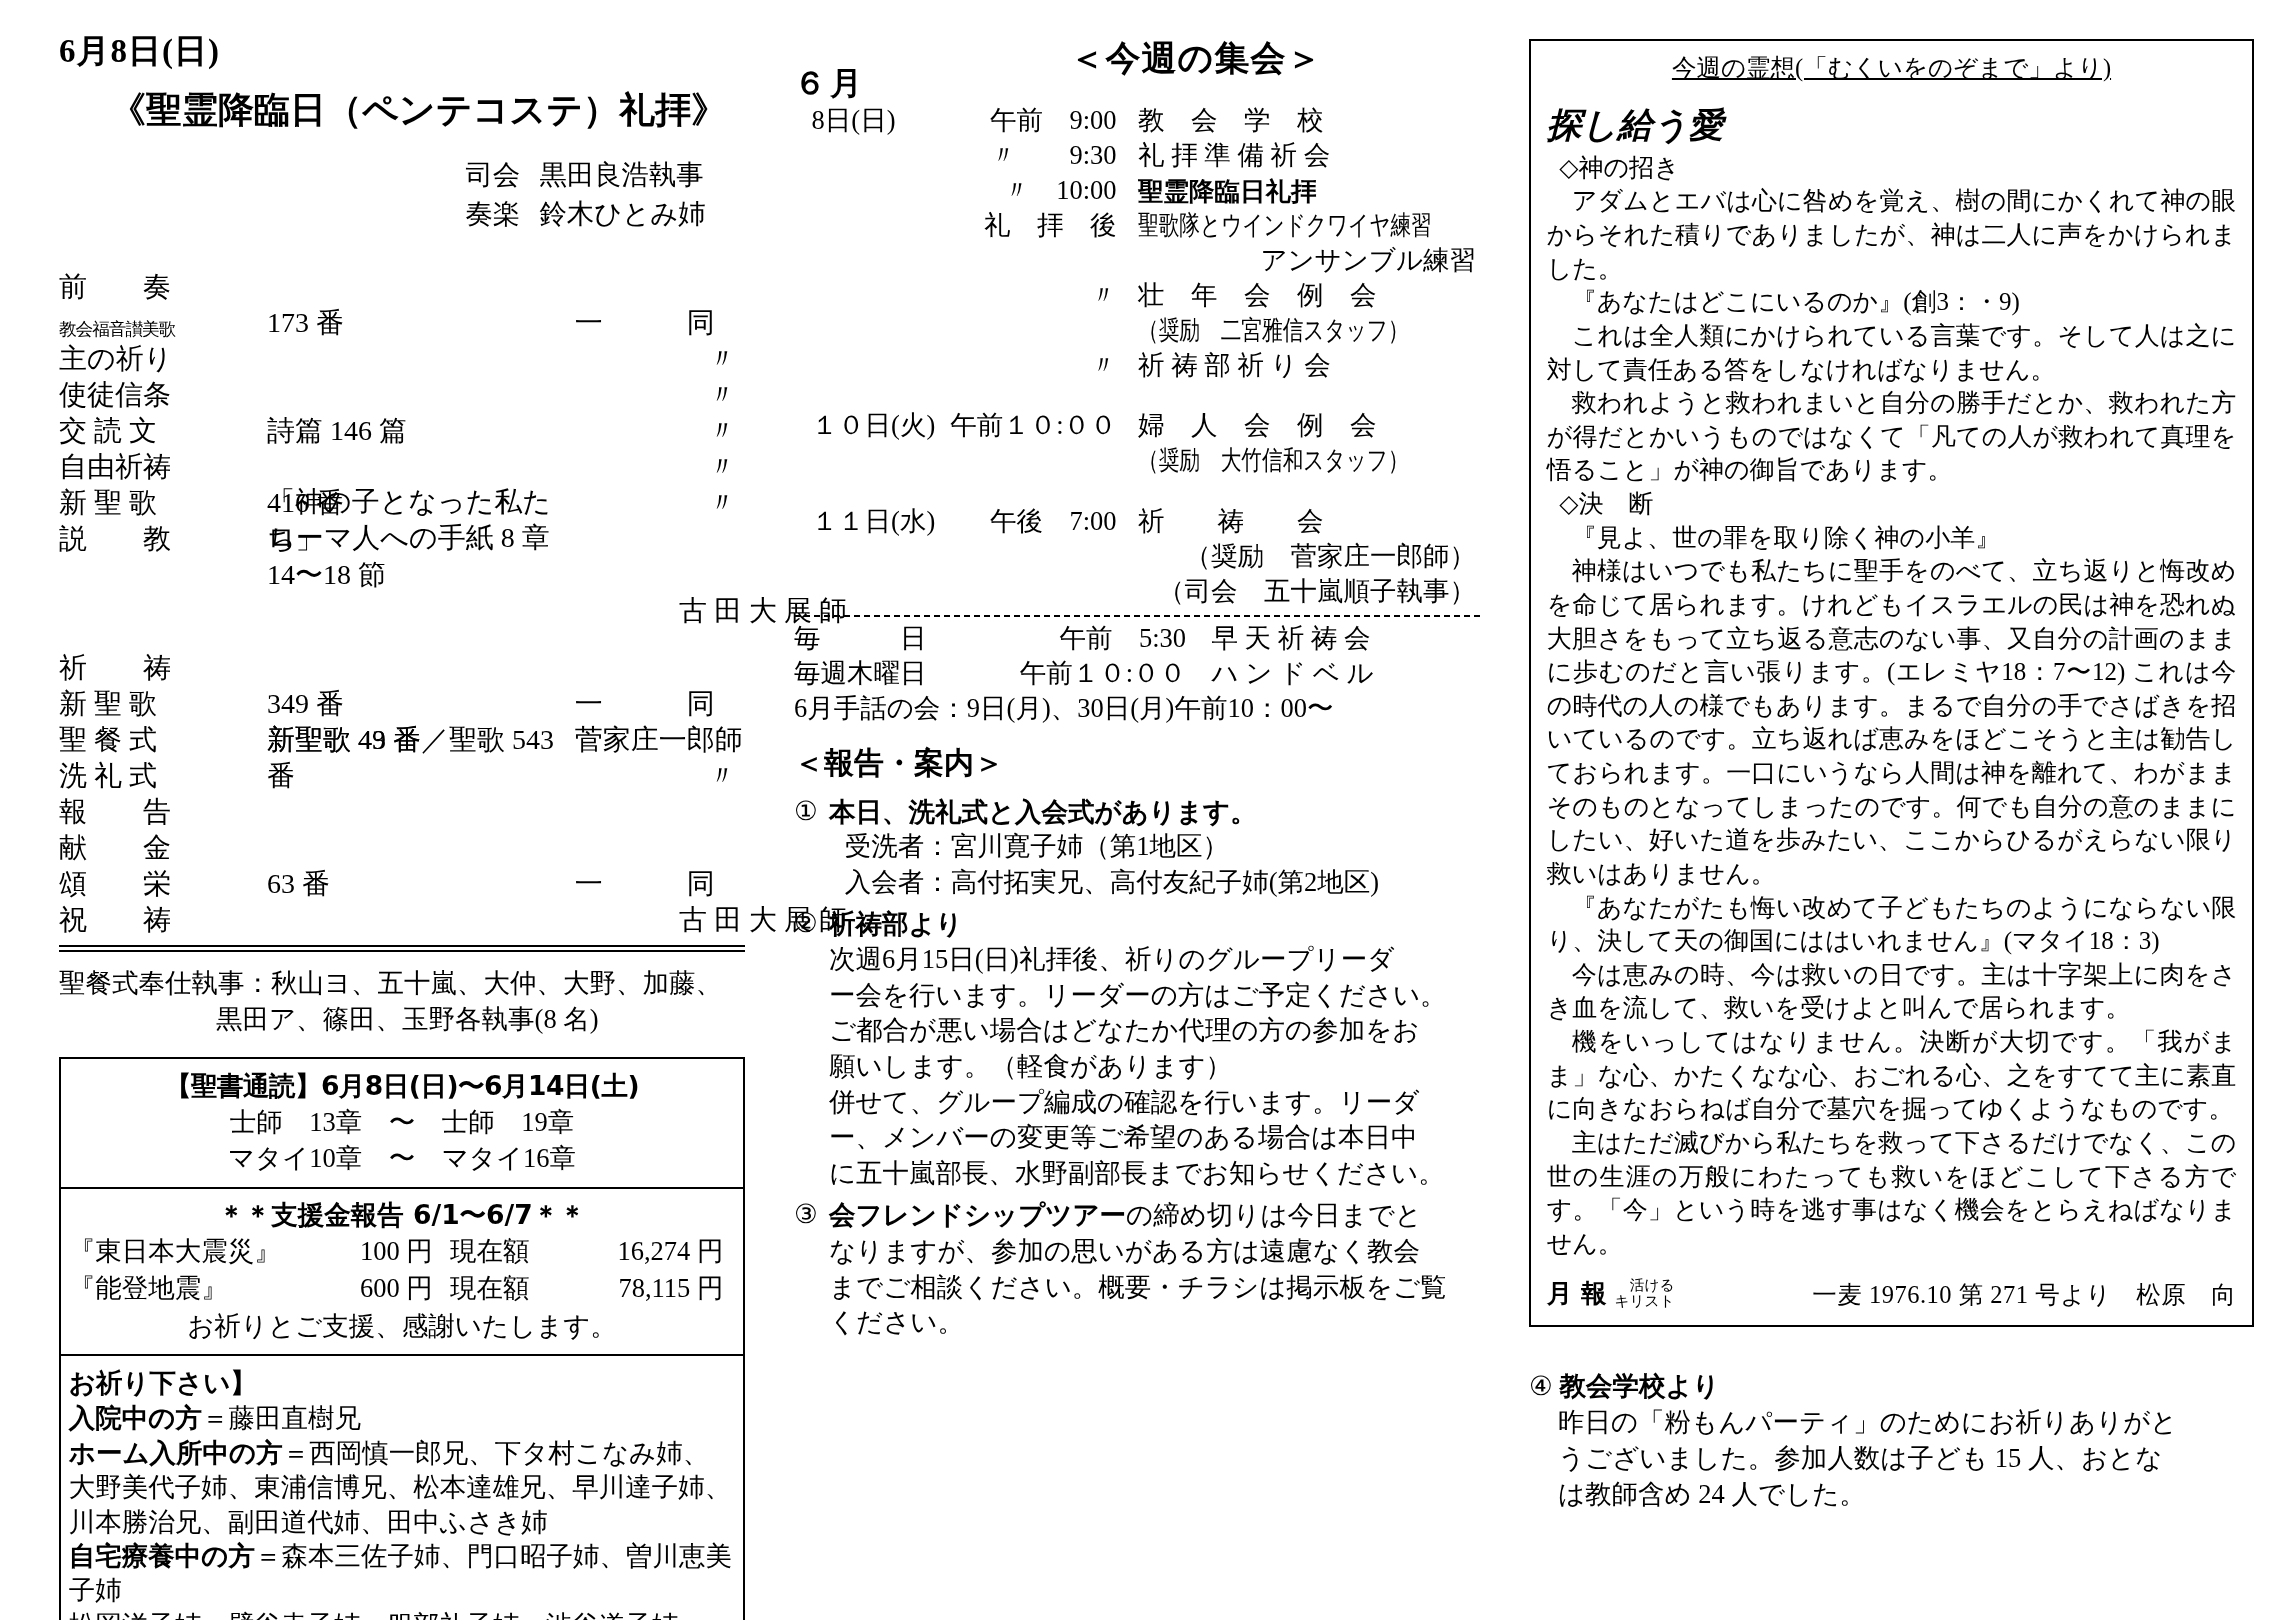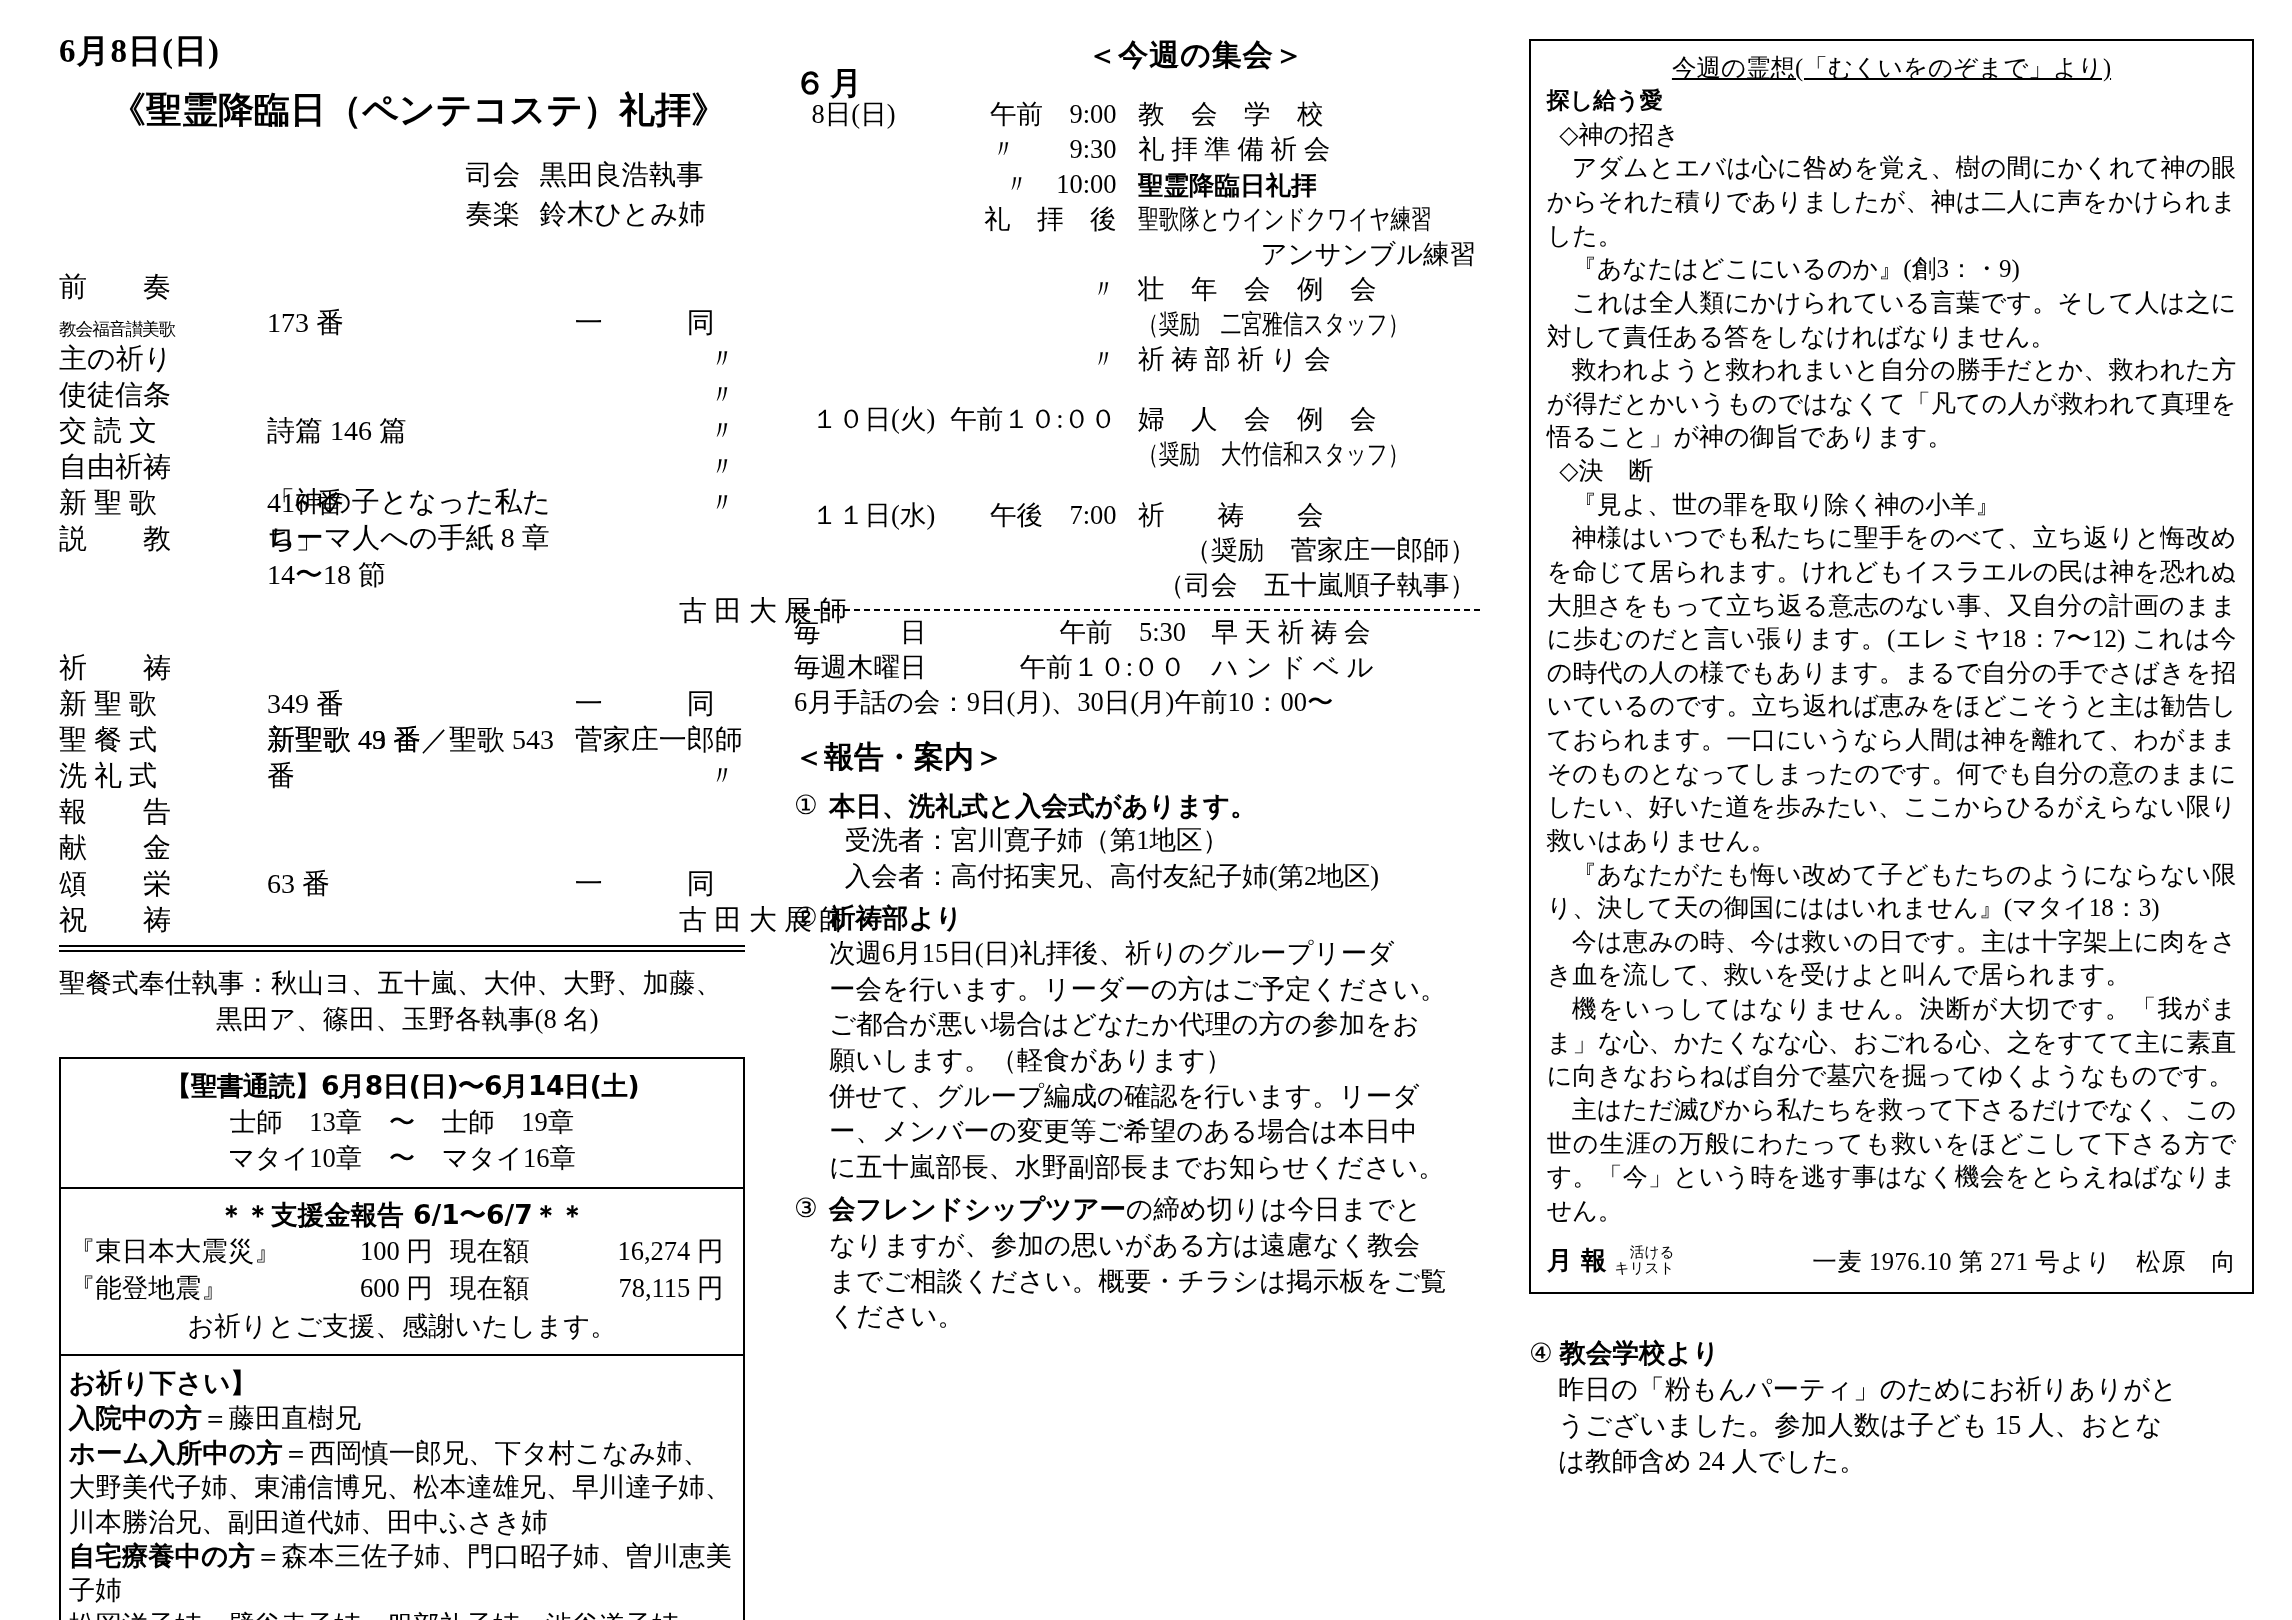--- a/index.html
+++ b/index.html
@@ -60,21 +60,21 @@
   .pray-head { font-size:26.5px; font-weight:bold;
                font-family:"DejaVu Sans","Liberation Sans",sans-serif;}
   .pray-line { font-size:26.5px; line-height:1.30; }
   .pray-line b { font-family:"DejaVu Sans","Liberation Sans",sans-serif; }
 
   
   #mid { left:794px; top:35px; width:686px; }
   .m-month { font-size:32px; font-weight:bold; letter-spacing:3.9px;
              font-family:"DejaVu Sans","Liberation Sans",sans-serif;
              position:absolute; left:0; top:27.4px;}
-  .m-head  { font-size:30px; font-weight:bold; text-align:center; margin-left:118px;
+  .m-head  { font-size:35px; font-weight:bold; text-align:center; margin-left:118px;
              font-family:"DejaVu Sans","Liberation Sans",sans-serif; letter-spacing:1px;}
 
   .sched { margin-top:21.6px; font-size:26.5px; line-height:1.345; }
   .sched .r { display:flex; height:35px; align-items:flex-end;}
   .sched .d  { width:129px; flex:none; text-align:left; padding-left:17.6px;}
   .sched .t  { width:176px; flex:none; text-align:right; padding-right:7.8px;}
   .sched .n  { flex:1; text-align:left; padding-left:13.7px; }
   .sched .n.b { font-weight:bold; font-family:"DejaVu Sans","Liberation Sans",sans-serif; font-size:25.5px;}
   .sched .n.rt { text-align:right; padding-right:3.9px;}
   .sched .spacer { height:25.5px; }
@@ -95,22 +95,22 @@
   .ann .num  { width:35px; flex:none; }
   .ann .body { flex:1; }
   .ann .hd   { font-weight:bold; font-family:"DejaVu Sans","Liberation Sans",sans-serif; }
   .ann .sub  { padding-left:15.7px; }
   .ann p { margin:0; }
 
   
   #right { left:1529px; top:39px; width:725px; }
   .rbox { border:2px solid #000; padding:9.8px 15.7px 13.7px 15.7px; }
   .r-title { font-size:24.5px; text-align:center; text-decoration:underline; letter-spacing:0px;}
-  .r-sub   { font-size:23px; font-weight:bold; margin-top:1px;
-             font-family:"DejaVu Sans","Liberation Sans",sans-serif;}
+  .r-sub   { font-size:35px; font-weight:bold; margin-top:18px;
+             font-family:"DejaVu Sans","Liberation Sans",sans-serif;font-style:italic;}
   .r-body  { font-size:25px; line-height:1.345; margin-top:2px; text-align:justify; }
   .r-body p { margin:0; text-indent:1em; }
   .r-body p.dia { text-indent:0.5em; }
   .r-foot { margin-top:15.7px; display:flex; align-items:flex-end; font-size:24.5px;}
   .r-foot .gh { font-weight:bold; font-size:25.5px; font-family:"DejaVu Sans","Liberation Sans",sans-serif;}
   .r-foot .rubys { display:inline-block; font-size:14.7px; line-height:1.05; text-align:right; margin:0 9.8px 2px 7.8px;}
   .r-foot .rest { margin-left:auto; font-size:24.5px; letter-spacing:0.5px;}
 
   .r-after { margin-top:41px; font-size:26.5px; line-height:1.36; }
   .r-after .hd { font-weight:bold; font-family:"DejaVu Sans","Liberation Sans",sans-serif;text-align:right; }

